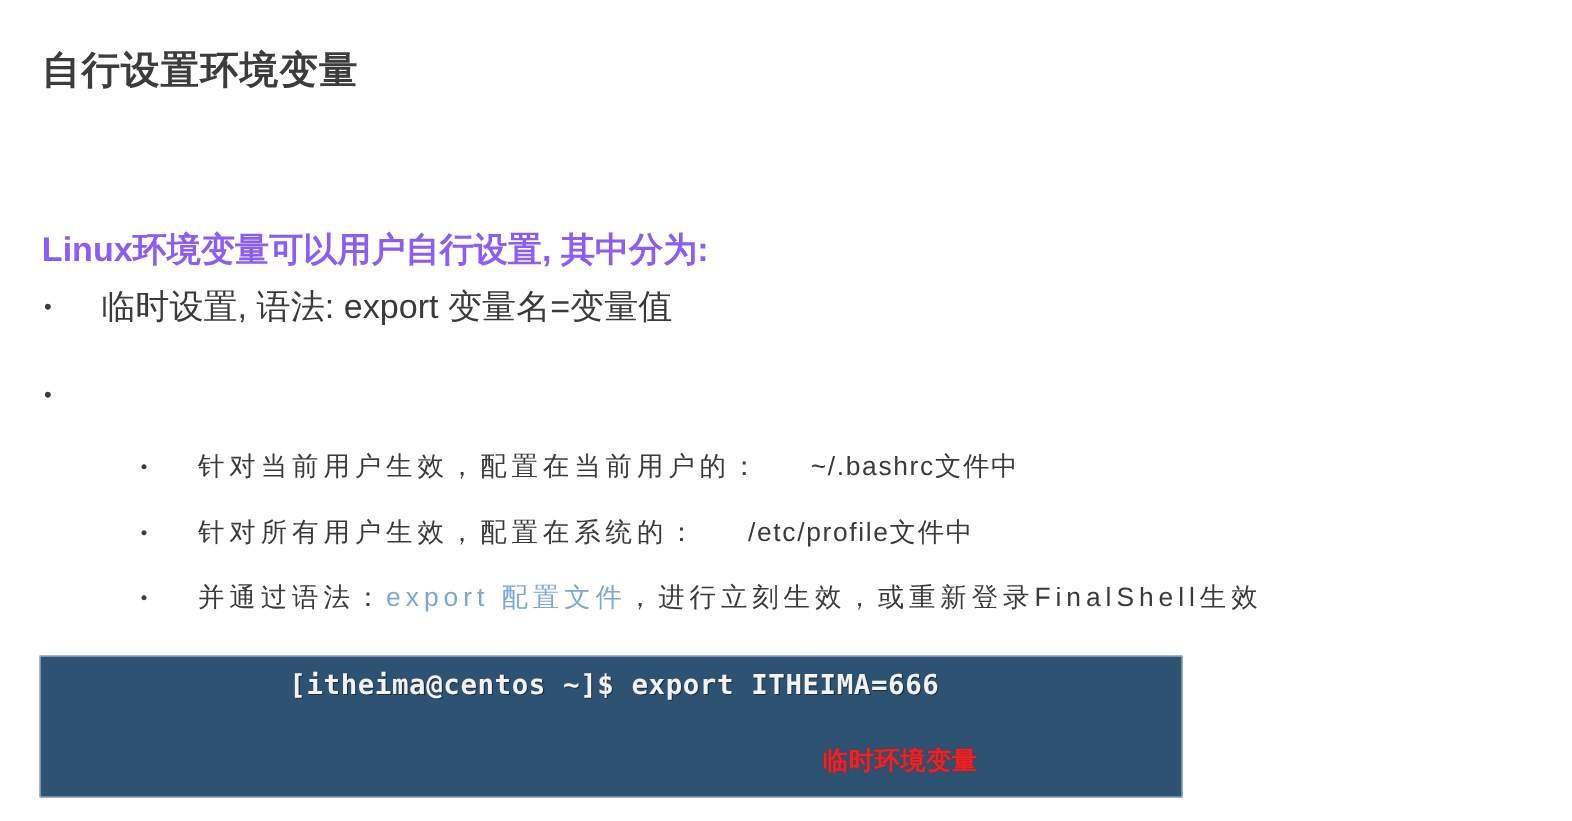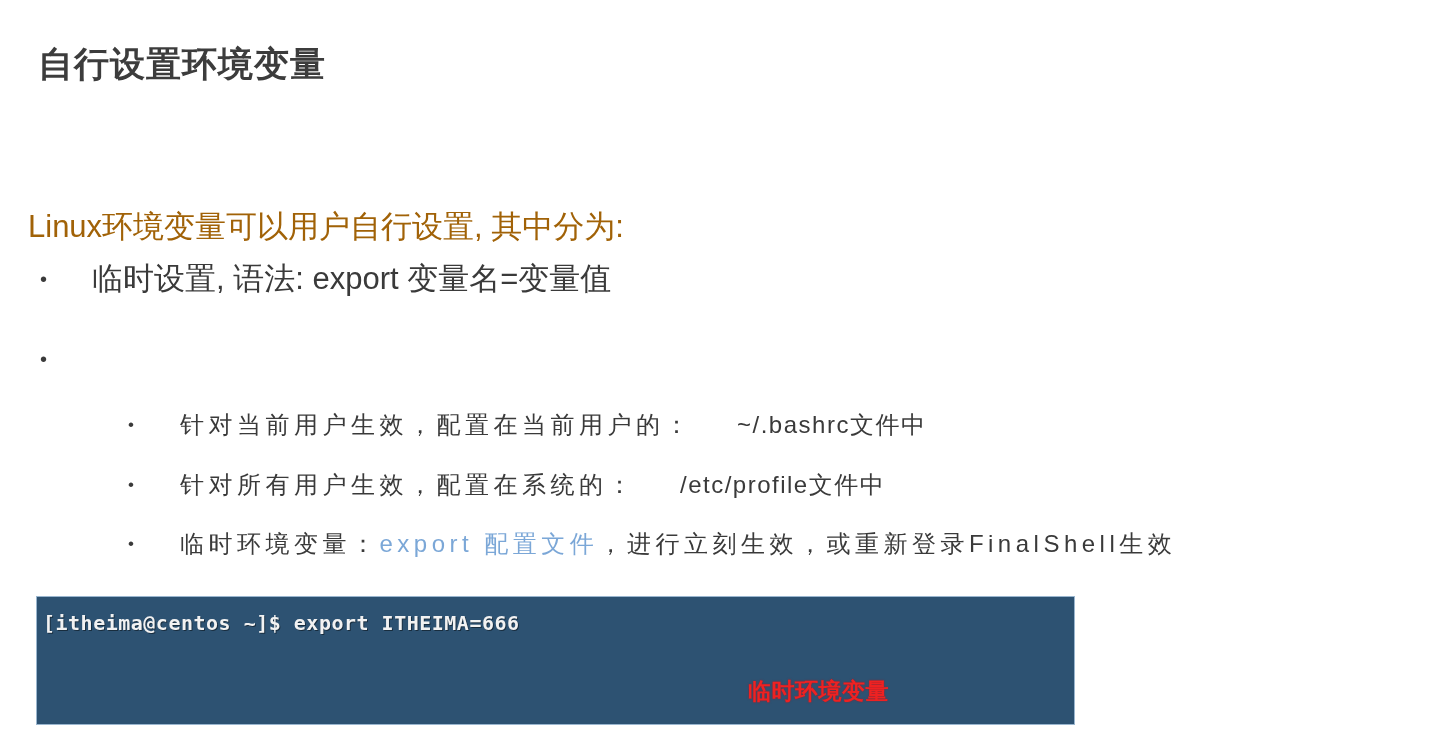--- a/index.html
+++ b/index.html
@@ -33,27 +33,27 @@
     font-weight: bold;
     color: #3c3c3c;
     letter-spacing: 1px;
     line-height: 1.3;
     white-space: nowrap;
   }
 
   
   .intro-line {
     position: absolute;
-    left: 28px;
+    left: 38px;
     top: 175px;
     font-size: 31px;
-    color: #a16207;
+    color: #8b5cf6;
     line-height: 1.35;
     white-space: nowrap;
-    font-weight: 400;
+    font-weight: 700;
   }
 
   
   .bullet-l1 {
     position: absolute;
     left: 36px;
     display: flex;
     align-items: flex-start;
     font-size: 31px;
     color: #3a3a3a;
@@ -117,28 +117,29 @@
     width: 1039px;
     height: 129px;
     background: #2d5272;
     border: 1px solid #9ab6cf;
     box-sizing: border-box;
     padding: 6px 0 0 6px;
     overflow: hidden;
   }
   .term-line {
     font-family: "DejaVu Sans Mono", "Liberation Mono", monospace;
-    font-size: 20px;
+    font-size: 25px;
     font-weight: bold;
     color: #f2f2f2;
     line-height: 40px;
     white-space: pre;
     letter-spacing: 0.5px;
     text-shadow: 1px 1px 0 rgba(0,0,0,.45);
     position: relative;
+    text-align: center;
   }
   .term-annotation {
     position: absolute;
     left: 672px;
     top: 79px;
     font-family: "Liberation Sans", "DejaVu Sans", sans-serif;
     font-size: 23px;
     font-weight: bold;
     color: #ee2222;
     letter-spacing: 0.5px;
@@ -170,21 +171,21 @@
     <span class="txt"><span>针对当前用户生效，配置在当前用户的：</span><span class="gap-spacer"></span><span class="mono-inline">~/.bashrc文件中</span></span>
   </div>
 
   <div class="bullet-l2" id="sub-profile">
     <span class="dot">•</span>
     <span class="txt"><span>针对所有用户生效，配置在系统的：</span><span class="gap-spacer"></span><span class="mono-inline">/etc/profile文件中</span></span>
   </div>
 
   <div class="bullet-l2" id="sub-source">
     <span class="dot">•</span>
-    <span class="txt"><span>临时环境变量：</span><span class="blue-code">export 配置文件</span><span>，进行立刻生效，或重新登录FinalShell生效</span></span>
+    <span class="txt"><span>并通过语法：</span><span class="blue-code">export 配置文件</span><span>，进行立刻生效，或重新登录FinalShell生效</span></span>
   </div>
 
   <div class="terminal">
     <div class="term-line">[itheima@centos ~]$ export ITHEIMA=666</div>
     <div class="term-annotation">临时环境变量</div>
   </div>
 
 </div>
 
 </body></html>

